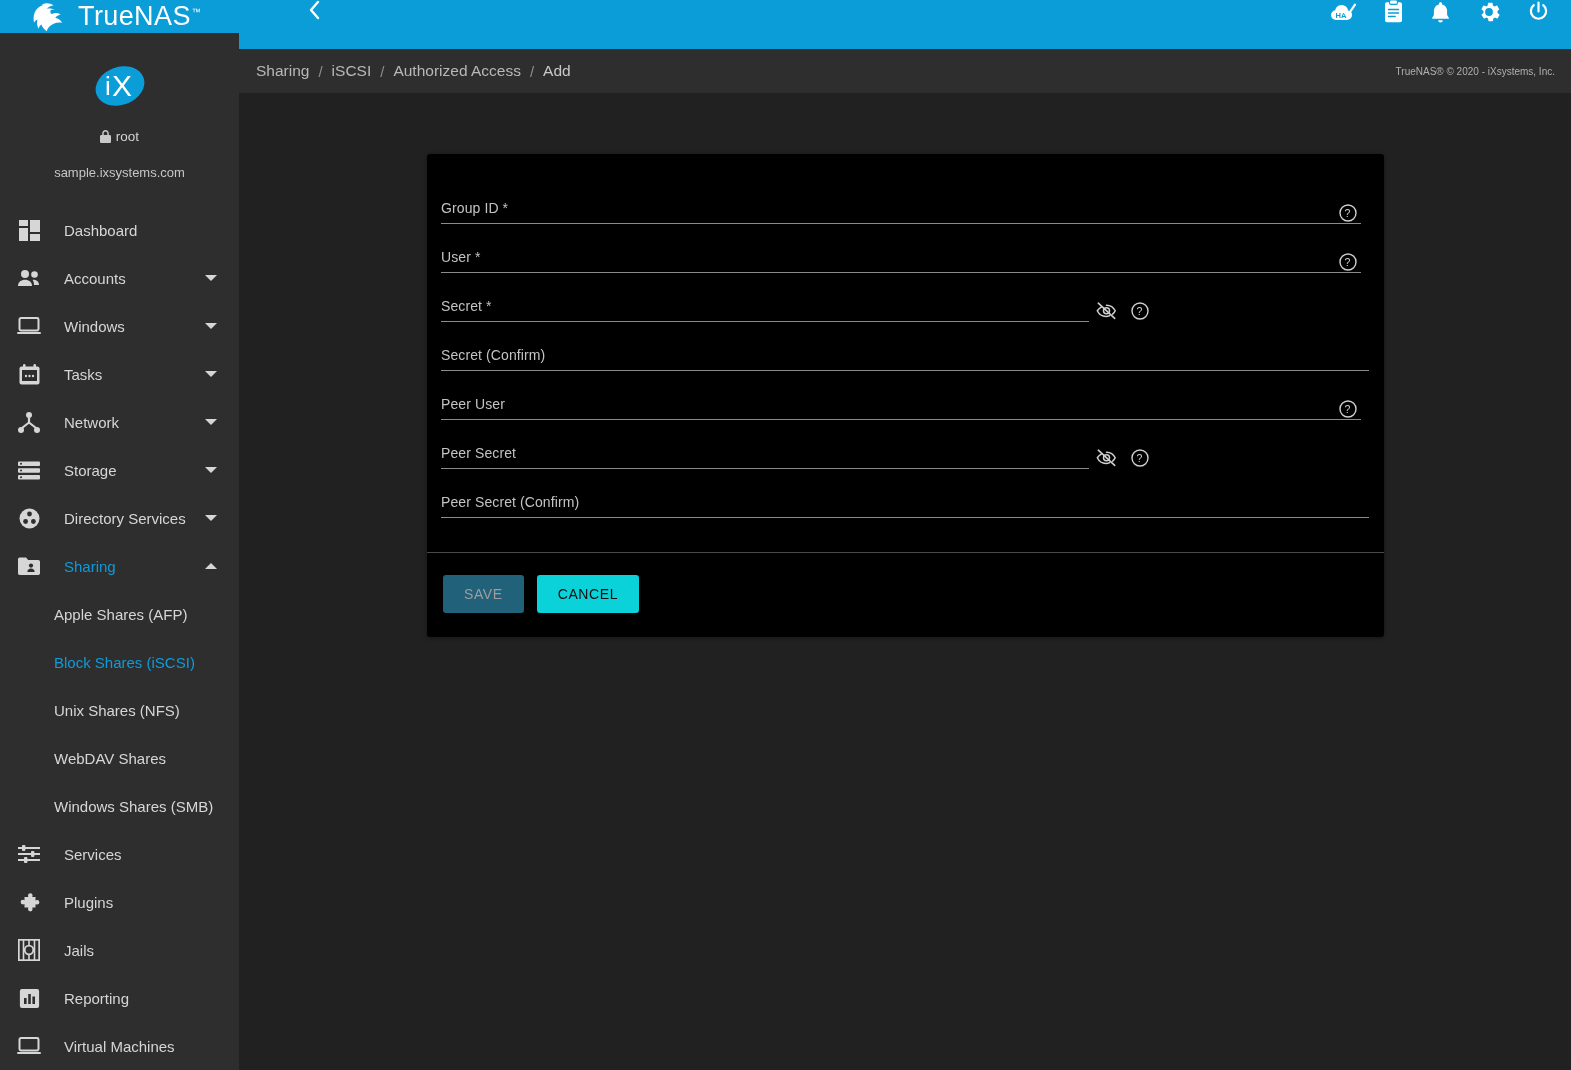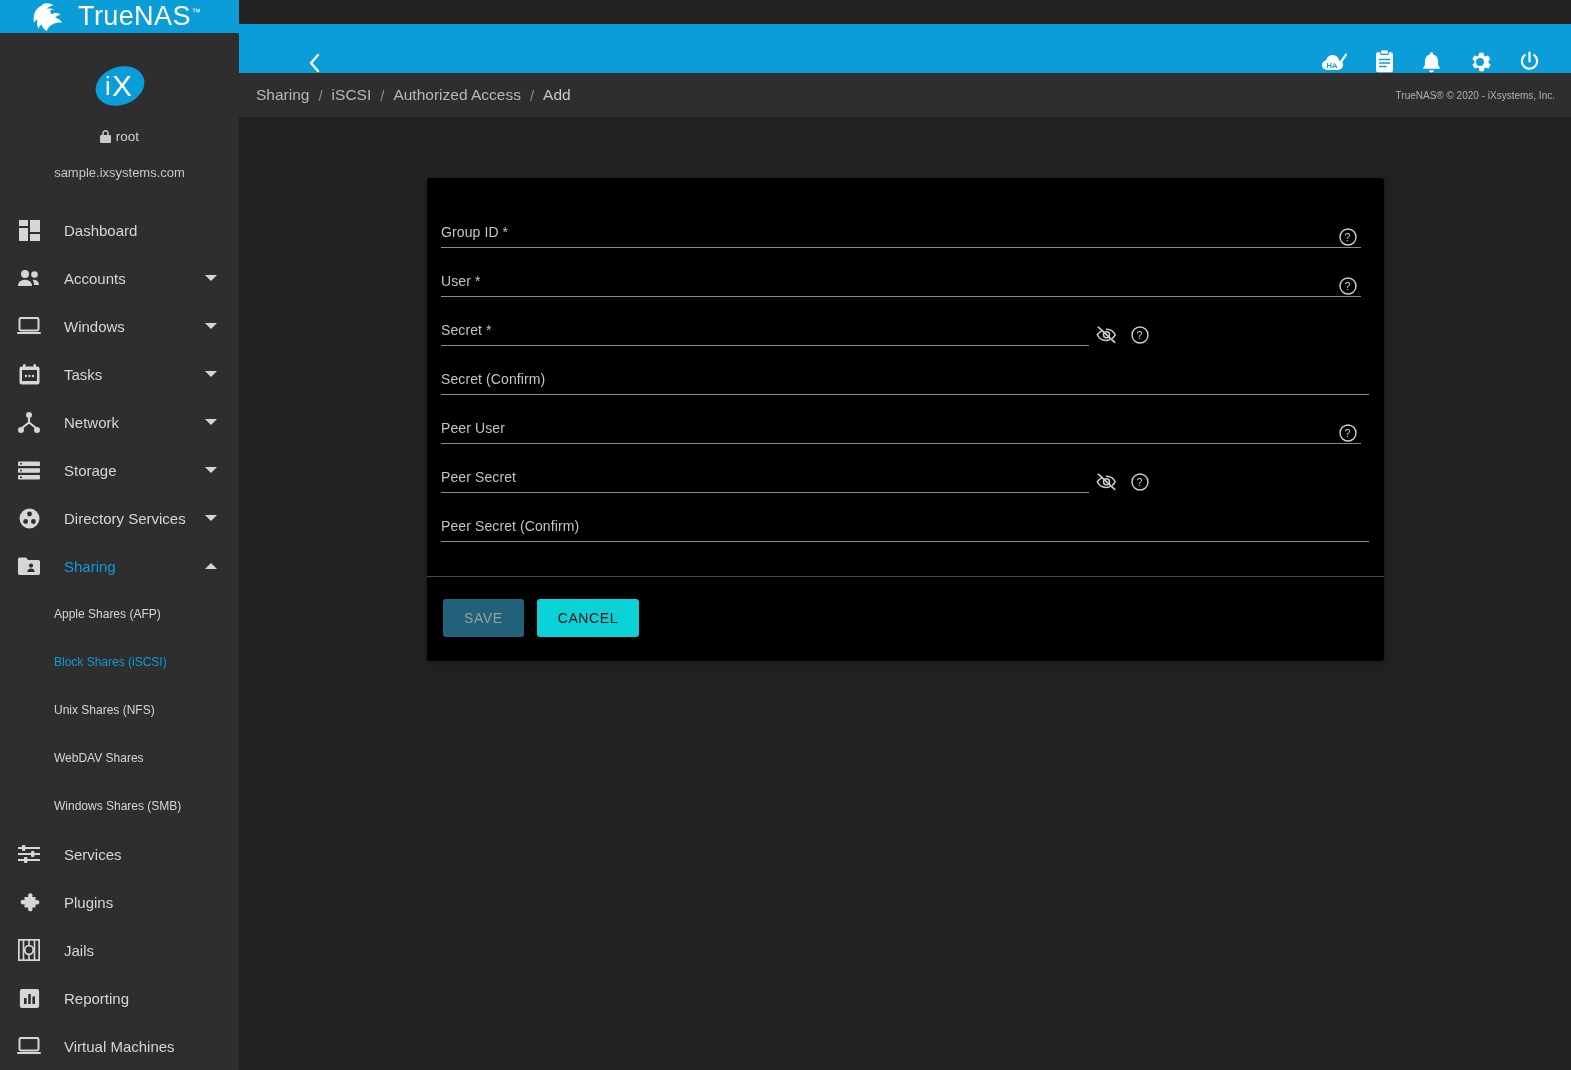--- a/index.html
+++ b/index.html
@@ -64,30 +64,29 @@
     border-left: 6px solid transparent; border-right: 6px solid transparent;
     border-top: 6px solid #d6d6d6;
   }
   .nav-item .caret.up {
     border-top: none; border-bottom: 6px solid #d6d6d6;
   }
   .sub-item {
     height: 48px; display: flex; align-items: center;
     padding-left: 54px; cursor: pointer;
   }
-  .sub-item .slabel { color: #d6d6d6; font-size: 12px; text-align: center; }
+  .sub-item .slabel { color: #d6d6d6; font-size: 15px; text-align: center; }
   .sub-item.active .slabel { color: #0e9bd9; }
 
   
   .main { flex: 1; display: flex; flex-direction: column; min-width: 0; }
   .topbar {
     height: 49px; background: #0b9dd8;
-    display: flex; align-items: flex-end;
-    padding: 0 31px 0 24px;
-    margin-top: 24px;
+    display: flex; align-items: flex-start;
+    padding: 0 22px 0 24px;
   }
   .topbar-left { display: flex; align-items: center; gap: 22px; }
   .icon-btn {
     display: flex; align-items: center; justify-content: center;
     cursor: pointer; color: #fff;
   }
   .hamburger { width: 22px; height: 16px; display: flex; flex-direction: column; justify-content: space-between; }
   .hamburger span { display: block; height: 2px; background: #fff; border-radius: 1px; }
   .topbar-right { margin-left: auto; display: flex; align-items: center; gap: 28px; }
 

